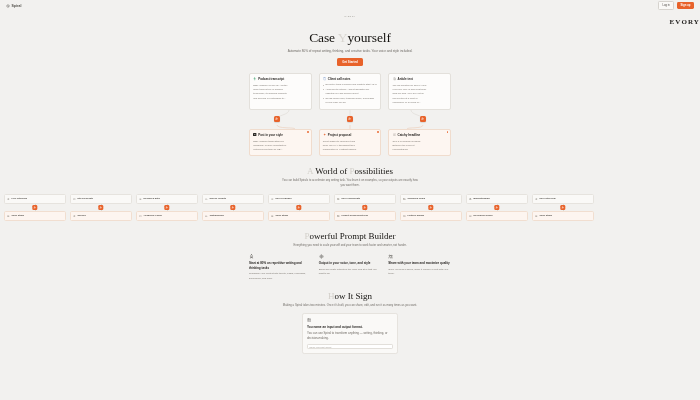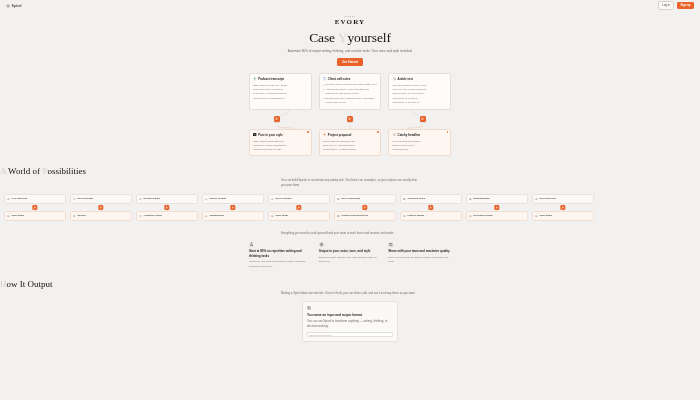--- a/index.html
+++ b/index.html
@@ -29,21 +29,21 @@
   .btn-signup {
     font-size:2.7px; padding:1.6px 3.6px; border-radius:1.4px;
     background:#e8622a; color:#fff; font-weight:600;
   }
 
   
   .hero { text-align:center; padding-top:5px; }
   .madeby { font-size:1.6px; color:#8d8881; letter-spacing:.55px; text-transform:uppercase; }
   .evory {
     font-family:"Liberation Serif", serif; font-size:7px; font-weight:700;
-    letter-spacing:1.1px; color:#1f1d1b; margin-top:.5px;
+    letter-spacing:1.1px; color:#1f1d1b; margin-top:.5px;text-align:right;
   }
   .hero-title {
     font-family:"Liberation Serif", serif; font-size:13.5px; font-weight:400;
     color:#14120f; margin-top:4.5px; letter-spacing:-.1px;
   }
   .hero-title .accent { color:#d9d6d1; }
   .hero-sub {
     font-size:3.1px; color:#6e6a64; margin-top:2.5px; line-height:1.85;
     max-width:150px; margin-left:auto; margin-right:auto;
   }
@@ -81,21 +81,21 @@
   }
   .transform-btn {
     position:absolute; width:6px; height:6px; border-radius:1.5px;
     background:#e8622a; display:flex; align-items:center; justify-content:center;
     box-shadow:0 .4px 1px rgba(0,0,0,.18);
   }
   .transform-btn svg { width:3.4px; height:3.4px; }
   .flow-gap { height:19px; }
 
   
-  .sec-head { text-align:left; margin-top:10px; }
+  .sec-head { text-align:center; margin-top:10px; }
   .sec-title {
     font-family:"Liberation Serif", serif; font-size:9px; font-weight:400; color:#14120f;
   }
   .sec-title .accent { color:#d3d0ca; }
   .sec-sub {
     font-size:2.8px; color:#726e68; margin-top:2px; line-height:1.85;
     max-width:138px; margin-left:auto; margin-right:auto;
   }
 
   
@@ -567,20 +567,21 @@
                   <path d="M9 12h6M9 16h6" stroke-linecap="round"></path>
                 </svg></span>
               <span class="mini-lbl">Case study</span>
             </div>
           </div>
         </div>
       </div>
   </div>
 
   <div class="sec-head">
+    <div class="sec-title"><span class="accent">P</span><span>owerful Prompt Builder</span></div>
     <div class="sec-sub">Everything you need to scale yourself and your team to work faster and smarter, not harder.</div>
   </div>
 
   <div class="feats">
     <div class="feat">
       <div class="feat-ic">
         <svg viewBox="0 0 24 24" fill="none" stroke="#3b3834" stroke-width="1.8" stroke-linecap="round" stroke-linejoin="round">
           <path d="M12 2c3 2 5 6 5 10l-3 3h-4l-3-3c0-4 2-8 5-10z"></path>
             <path d="M9 15l-3 5 5-3M15 15l3 5-5-3"></path>
         </svg>
@@ -604,21 +605,21 @@
             <circle cx="17" cy="9" r="2.4"></circle>
           <path d="M3 19c0-3 2.5-5 5-5s5 2 5 5M15 19c0-2.4 1.5-4 3-4s3 1.4 3 4"></path>
         </svg>
       </div>
       <div class="feat-title">Share with your team and maximize quality</div>
       <div class="feat-body">Once you build a Spiral, share it publicly or just with your team.</div>
     </div>
   </div>
 
   <div class="sec-head">
-    <div class="sec-title"><span class="accent">H</span><span>ow It Output</span></div>
+    <div class="sec-title"><span class="accent">H</span><span>ow It Sign</span></div>
     <div class="sec-sub">Making a Spiral takes two minutes. Once it's built, you can share, edit, and run it as many times as you want.</div>
   </div>
 
   <div class="hiw-card">
     <div class="hiw-ic">
       <svg viewBox="0 0 24 24" fill="none" stroke="#4a4742" stroke-width="1.9" stroke-linecap="round">
         <rect x="4" y="4" width="16" height="16" rx="2"></rect>
           <path d="M8 9h8M8 13h5"></path>
       </svg>
     </div>

